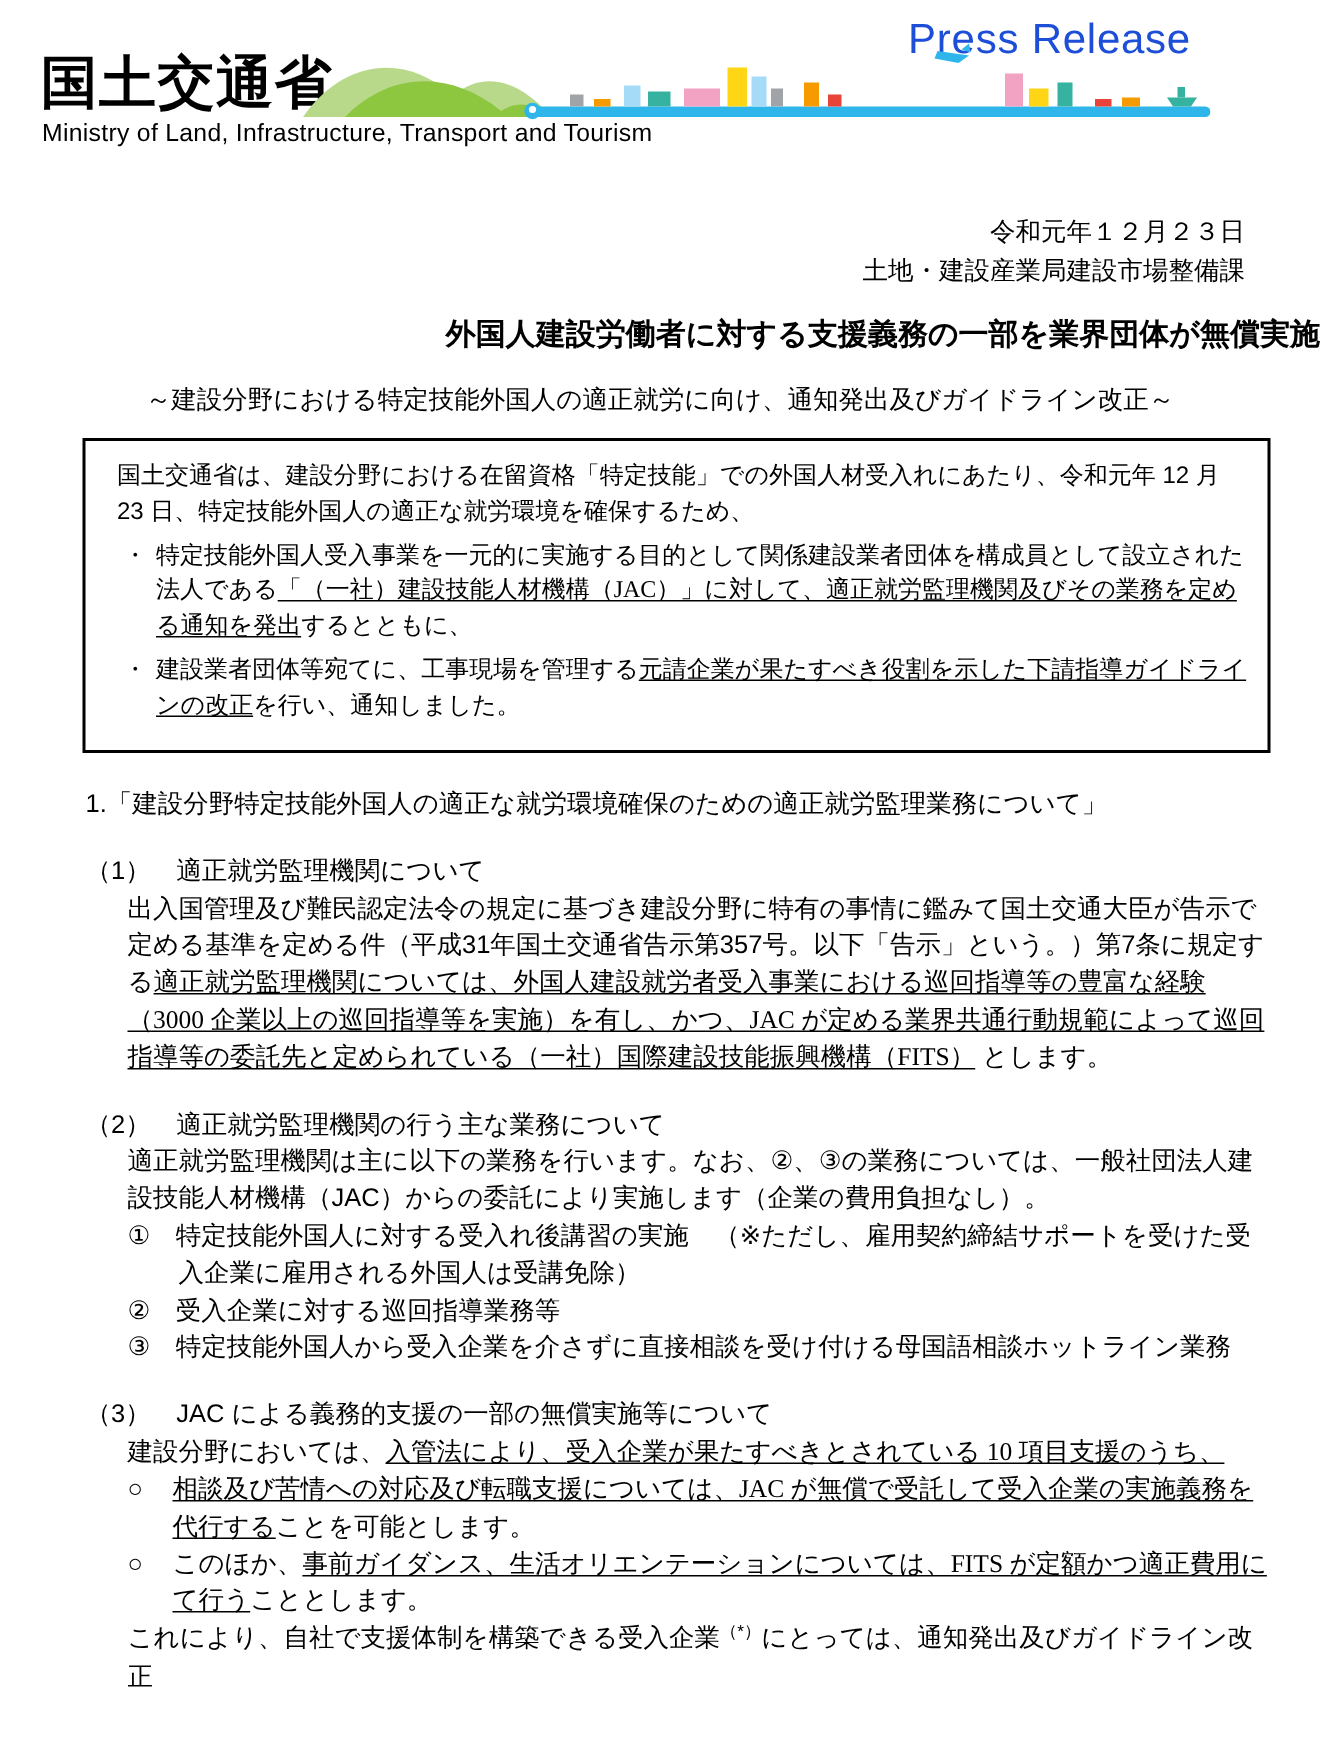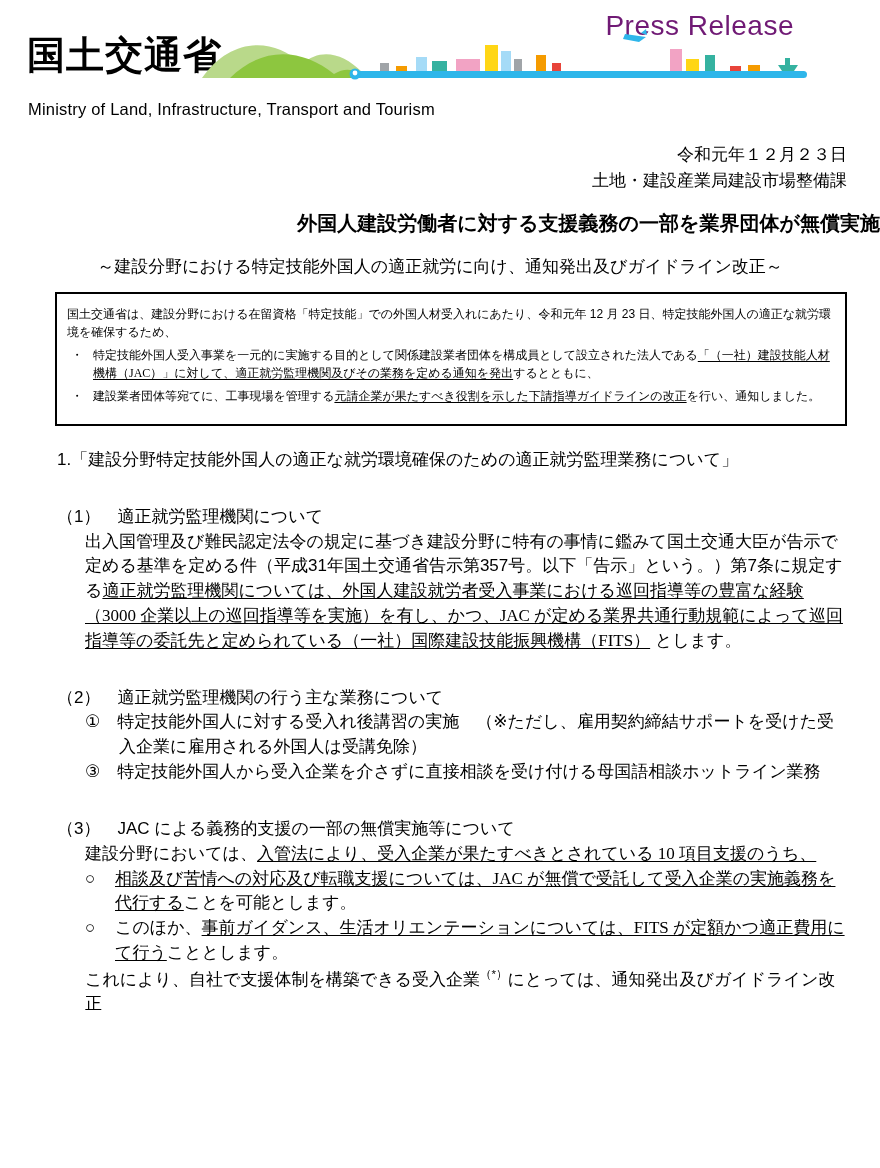--- a/index.html
+++ b/index.html
@@ -5,44 +5,44 @@
   html,body{margin:0;padding:0;}
   body{
     width:880px;height:1168px;overflow:hidden;background:#fff;color:#000;
     font-family:"Liberation Sans","DejaVu Sans",sans-serif;
   }
   .page{position:relative;width:880px;height:1168px;overflow:hidden;background:#fff;}
   p{margin:0;}
 
   
   .header{position:relative;height:122px;}
-  .press-release{position:absolute;top:10px;right:86px;font-size:28px;color:#701a75;letter-spacing:.5px;}
+  .press-release{position:absolute;top:10px;right:86px;font-size:28px;color:#1d4ed8;letter-spacing:.5px;}
   .logo-ja{position:absolute;top:30px;left:27px;font-size:38px;font-weight:bold;letter-spacing:1px;}
-  .logo-en{position:absolute;top:100px;left:28px;font-size:16.5px;letter-spacing:.2px;}
+  .logo-en{position:absolute;top:80px;left:28px;font-size:16.5px;letter-spacing:.2px;}
   .logo-art{position:absolute;top:24px;left:200px;width:607px;height:66px;}
 
   
-  .meta{margin-top:20px;padding-right:33px;text-align:right;font-size:17px;line-height:1.5;}
+  .meta{margin-top:20px;padding-right:50px;text-align:right;font-size:17px;line-height:1.5;}
 
   
   .headline{margin:14px 0 0 0;text-align:right;font-size:20px;font-weight:bold;line-height:1.62;}
   .headline .hl-line{display:block;}
   .subheading{margin-top:16px;text-align:center;font-size:17px;}
 
   
-  .summary-box{margin:14px 33px 0 55px;border:2px solid #000;padding:12px 14px 12px 10px;font-size:12px;line-height:1.46;}
+  .summary-box{margin:14px 33px 0 55px;border:2px solid #000;padding:12px 14px 12px 21px;font-size:16px;line-height:1.46;}
   .box-intro{margin:0 0 6px 0;}
   .box-bullet{display:flex;margin:6px 0 6px 4px;}
   .bullet-marker{flex:0 0 22px;}
   .bullet-text{flex:1;}
 
   
   .doc-body{margin:0 33px 0 57px;font-size:17px;line-height:1.46;}
   .sec-heading{margin-top:22px;}
-  .sub-heading{margin-top:32px;}
+  .sub-heading{margin-top:20px;}
   .sub-body{margin-left:28px;}
   .num-item{padding-left:34px;text-indent:-34px;}
   .circle-item{display:flex;}
   .circle-marker{flex:0 0 30px;}
   .circle-text{flex:1;}
 
   .u{text-decoration:underline;text-underline-offset:2px;font-family:Liberation Serif, serif;}
   .sup{font-size:.68em;vertical-align:super;}
 </style>
 </head>
@@ -119,21 +119,23 @@
 
   <main class="doc-body">
 
     <p class="sec-heading">1.「建設分野特定技能外国人の適正な就労環境確保のための適正就労監理業務について」</p>
 
     <p class="sub-heading">（1）　適正就労監理機関について</p>
     <p class="sub-body"><span>出入国管理及び難民認定法令の規定に基づき建設分野に特有の事情に鑑みて国土交通大臣が告示で定める基準を定める件（平成31年国土交通省告示第357号。以下「告示」という。）第7条に規定する</span><span class="u">適正就労監理機関については、外国人建設就労者受入事業における巡回指導等の豊富な経験（3000 企業以上の巡回指導等を実施）を有し、かつ、JAC が定める業界共通行動規範によって巡回指導等の委託先と定められている（一社）国際建設技能振興機構（FITS）</span><span> とします。</span></p>
 
     <p class="sub-heading">（2）　適正就労監理機関の行う主な業務について</p>
     <div class="sub-body">
+      <p>適正就労監理機関は主に以下の業務を行います。なお、②、③の業務については、一般社団法人建設技能人材機構（JAC）からの委託により実施します（企業の費用負担なし）。</p>
       <p class="num-item">①　特定技能外国人に対する受入れ後講習の実施　（※ただし、雇用契約締結サポートを受けた受入企業に雇用される外国人は受講免除）</p>
+      <p class="num-item">②　受入企業に対する巡回指導業務等</p>
       <p class="num-item">③　特定技能外国人から受入企業を介さずに直接相談を受け付ける母国語相談ホットライン業務</p>
     </div>
 
     <p class="sub-heading">（3）　JAC による義務的支援の一部の無償実施等について</p>
     <div class="sub-body">
       <p><span>建設分野においては、</span><span class="u">入管法により、受入企業が果たすべきとされている 10 項目支援のうち、</span></p>
       <div class="circle-item">
         <span class="circle-marker">○</span>
         <span class="circle-text"><span class="u">相談及び苦情への対応及び転職支援については、JAC が無償で受託して受入企業の実施義務を代行する</span><span>ことを可能とします。</span></span>
       </div>

